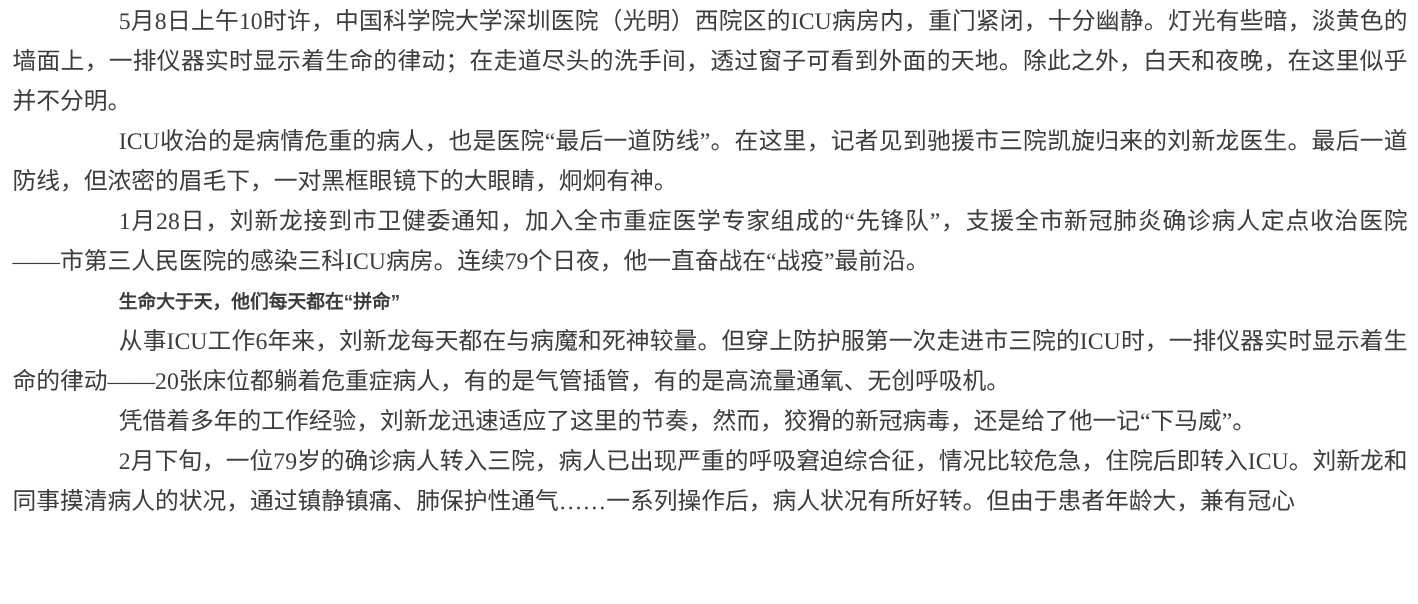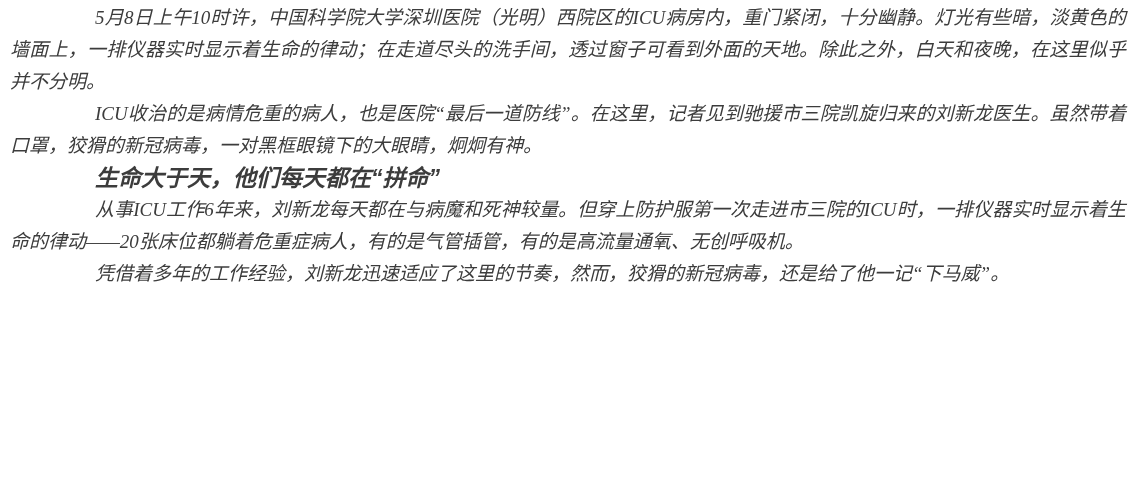--- a/index.html
+++ b/index.html
@@ -21,30 +21,31 @@
     font-size: 19px;
     line-height: 32px;
     color: #3c3c3c;
     text-align: justify;
     text-justify: inter-character;
   }
   .para {
     margin: 0;
     padding: 0;
     text-indent: 85px;
-    font-style: italic;
   }
   .heading {
     font-weight: bold;
     font-family: "Liberation Sans", "DejaVu Sans", sans-serif;
-    font-size: 23px;
+    font-size: 15px;
   }
 </style>
 </head>
 <body>
 
 <div class="article">
   <p class="para">5月8日上午10时许，中国科学院大学深圳医院（光明）西院区的ICU病房内，重门紧闭，十分幽静。灯光有些暗，淡黄色的墙面上，一排仪器实时显示着生命的律动；在走道尽头的洗手间，透过窗子可看到外面的天地。除此之外，白天和夜晚，在这里似乎并不分明。</p>
-  <p class="para">ICU收治的是病情危重的病人，也是医院“最后一道防线”。在这里，记者见到驰援市三院凯旋归来的刘新龙医生。虽然带着口罩，狡猾的新冠病毒，一对黑框眼镜下的大眼睛，炯炯有神。</p>
+  <p class="para">ICU收治的是病情危重的病人，也是医院“最后一道防线”。在这里，记者见到驰援市三院凯旋归来的刘新龙医生。最后一道防线，但浓密的眉毛下，一对黑框眼镜下的大眼睛，炯炯有神。</p>
+  <p class="para">1月28日，刘新龙接到市卫健委通知，加入全市重症医学专家组成的“先锋队”，支援全市新冠肺炎确诊病人定点收治医院——市第三人民医院的感染三科ICU病房。连续79个日夜，他一直奋战在“战疫”最前沿。</p>
   <p class="para heading">生命大于天，他们每天都在“拼命”</p>
   <p class="para">从事ICU工作6年来，刘新龙每天都在与病魔和死神较量。但穿上防护服第一次走进市三院的ICU时，一排仪器实时显示着生命的律动——20张床位都躺着危重症病人，有的是气管插管，有的是高流量通氧、无创呼吸机。</p>
   <p class="para">凭借着多年的工作经验，刘新龙迅速适应了这里的节奏，然而，狡猾的新冠病毒，还是给了他一记“下马威”。</p>
+  <p class="para">2月下旬，一位79岁的确诊病人转入三院，病人已出现严重的呼吸窘迫综合征，情况比较危急，住院后即转入ICU。刘新龙和同事摸清病人的状况，通过镇静镇痛、肺保护性通气……一系列操作后，病人状况有所好转。但由于患者年龄大，兼有冠心</p>
 </div>
 
 </body></html>

